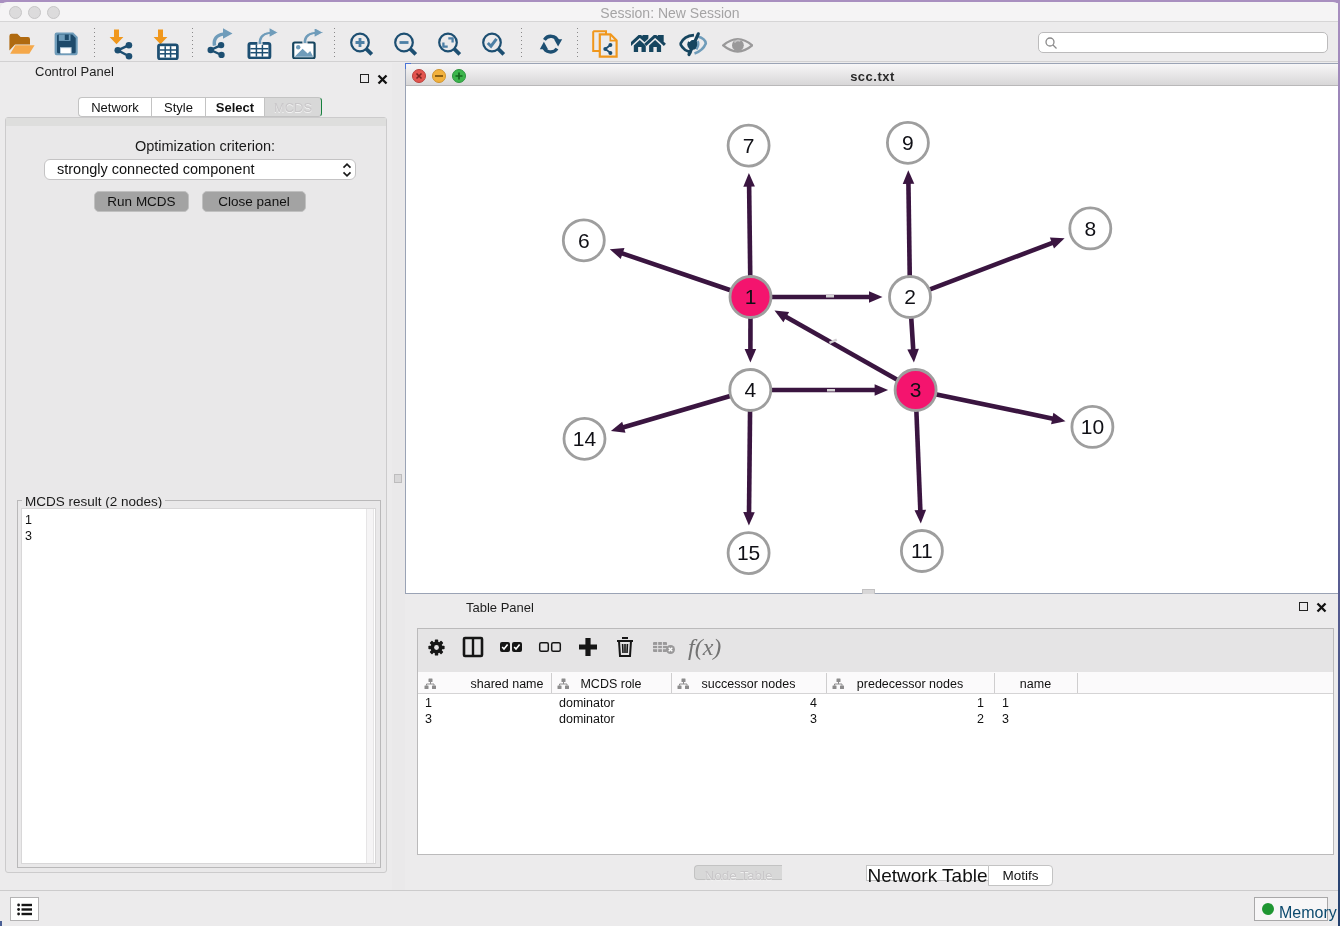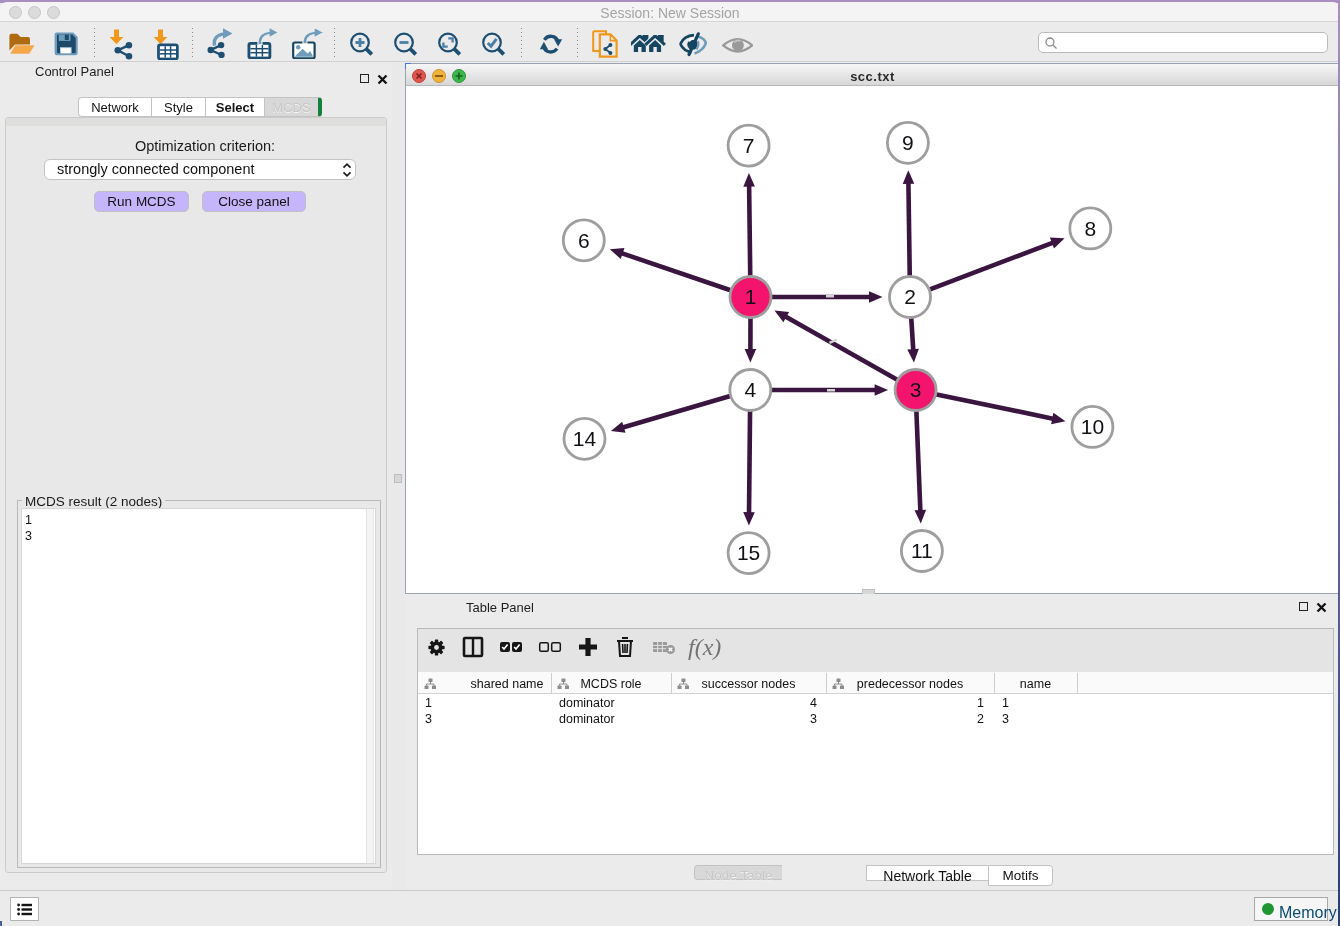--- a/index.html
+++ b/index.html
@@ -3,21 +3,21 @@
 <style>
 html,body{margin:0;padding:0;width:1340px;height:926px;overflow:hidden;
  font-family:"Liberation Sans",sans-serif;background:#ecebec;position:relative;}
 *{box-sizing:border-box;}
 .abs{position:absolute;}
 svg{display:block;}
 .panelhdr{font-size:13px;color:#1e1e1e;}
 .tab{position:absolute;top:0;height:20px;background:#fff;border:1px solid #c3c3c3;
  border-right:none;color:#111;font-size:13px;text-align:center;line-height:19px;}
 .tabsel{background:#d8d8d8;color:#c9c7c9;text-shadow:0 1px 0 #f2f2f2;}
-.btn{position:absolute;background:#c4b5fd;border:1px solid #c0c0c0;border-radius:5px;
+.btn{position:absolute;background:#a3a3a3;border:1px solid #c0c0c0;border-radius:5px;
  font-size:13px;color:#111;text-align:center;}
 </style></head>
 <body>
 
 <div class="abs" style="left:0;top:0;width:1340px;height:3px;background:#a98fc0;"></div>
 <div class="abs" style="left:0;top:2px;width:1340px;height:20px;background:#f5f4f5;border-radius:7px 7px 0 0;border-bottom:1px solid #d6d5d6;"></div>
 <div class="abs" style="left:9px;top:6px;width:13px;height:13px;border-radius:50%;background:#dcdbdc;border:1px solid #c7c6c7;"></div>
 <div class="abs" style="left:28px;top:6px;width:13px;height:13px;border-radius:50%;background:#dcdbdc;border:1px solid #c7c6c7;"></div>
 <div class="abs" style="left:47px;top:6px;width:13px;height:13px;border-radius:50%;background:#dcdbdc;border:1px solid #c7c6c7;"></div>
 <div class="abs" style="left:0;top:5px;width:1340px;text-align:center;font-size:14px;color:#a5a4a5;">Session: New Session</div>
@@ -162,21 +162,21 @@
 <div class="abs" style="left:0;top:63px;width:392px;height:827px;background:#ecebec;"></div>
 <div class="abs panelhdr" style="left:13px;top:64px;margin-left:22px;">Control Panel</div>
 <div class="abs" style="left:360px;top:74px;width:9px;height:9px;border:1.5px solid #222;"></div>
 <svg class="abs" style="left:377px;top:74px;" width="11" height="11" viewBox="0 0 11 11">
     <path d="M1.5,1.5 L9.5,9.5 M9.5,1.5 L1.5,9.5" stroke="#111" stroke-width="2.3"></path>
   </svg>
 
 <div class="tab" style="left:78px;top:97px;width:73px;border-radius:4px 0 0 4px;">Network</div>
 <div class="tab" style="left:151px;top:97px;width:54px;">Style</div>
 <div class="tab" style="left:205px;top:97px;width:59px;font-weight:bold;">Select</div>
-<div class="tab tabsel" style="left:264px;top:97px;width:58px;border-right:4px solid #15803d;border-radius:0 4px 4px 0;">MCDS</div>
+<div class="tab tabsel" style="left:264px;top:97px;width:58px;border-right:1px solid #15803d;border-radius:0 4px 4px 0;">MCDS</div>
 
 <div class="abs" style="left:5px;top:117px;width:382px;height:756px;background:#e9e8e9;border:1px solid #cccbcc;border-radius:3px;"></div>
 <div class="abs" style="left:6px;top:118px;width:380px;height:8px;background:#dededd;"></div>
 <div class="abs" style="left:9px;top:138px;width:392px;text-align:center;font-size:14.5px;color:#1a1a1a;">Optimization criterion:</div>
 
 <div class="abs" style="left:44px;top:159px;width:312px;height:21px;background:#fff;border:1px solid #c4c3c4;border-radius:6px;"></div>
 <div class="abs" style="left:57px;top:161px;font-size:14.5px;color:#111;">strongly connected component</div>
 <svg class="abs" style="left:341px;top:163px;" width="12" height="14" viewBox="0 0 12 14">
     <path d="M2.5 4.6 L6 1.2 L9.5 4.6" fill="none" stroke="#1a1a1a" stroke-width="1.7"></path>
     <path d="M2.5 9.4 L6 12.8 L9.5 9.4" fill="none" stroke="#1a1a1a" stroke-width="1.7"></path>
@@ -373,21 +373,21 @@
 <div class="abs" style="left:671px;top:696px;width:146px;text-align:right;font-size:12.5px;color:#111;">4</div>
 <div class="abs" style="left:826px;top:696px;width:158px;text-align:right;font-size:12.5px;color:#111;">1</div>
 <div class="abs" style="left:1002px;top:696px;font-size:12.5px;color:#111;">1</div>
 <div class="abs" style="left:425px;top:712px;font-size:12.5px;color:#111;">3</div>
 <div class="abs" style="left:559px;top:712px;font-size:12.5px;color:#111;">dominator</div>
 <div class="abs" style="left:671px;top:712px;width:146px;text-align:right;font-size:12.5px;color:#111;">3</div>
 <div class="abs" style="left:826px;top:712px;width:158px;text-align:right;font-size:12.5px;color:#111;">2</div>
 <div class="abs" style="left:1002px;top:712px;font-size:12.5px;color:#111;">3</div>
 <div class="tab tabsel" style="left:694px;top:865px;width:88px;height:15px;line-height:20px;font-size:13.5px;border-radius:4px 0 0 4px;">Node Table</div>
 <div class="tab" style="left:782px;top:865px;width:84px;height:21px;line-height:20px;font-size:13.5px;margin-top:37px;">Edge Table</div>
-<div class="tab" style="left:866px;top:865px;width:122px;height:16px;line-height:20px;font-size:14px;">Network Table</div>
+<div class="tab" style="left:866px;top:865px;width:122px;height:16px;line-height:20px;font-size:19px;">Network Table</div>
 <div class="tab" style="left:988px;top:865px;width:65px;height:21px;line-height:20px;font-size:13.5px;border-radius:0 4px 4px 0;border-right:1px solid #c3c3c3;">Motifs</div>
 
 <div class="abs" style="left:0;top:890px;width:1340px;height:36px;background:#ecebec;border-top:1px solid #cccbcc;"></div>
 <div class="abs" style="left:10px;top:897px;width:29px;height:24px;background:#fff;border:1px solid #b4b3b4;"></div>
 <svg class="abs" style="left:17px;top:903px;" width="15" height="13" viewBox="0 0 15 13">
     <g fill="#161616">
       <circle cx="1.6" cy="2" r="1.4"></circle>
       <circle cx="1.6" cy="6.5" r="1.4"></circle>
       <circle cx="1.6" cy="11" r="1.4"></circle>
       <rect x="4.5" y="0.8" width="10.5" height="2.4"></rect>

